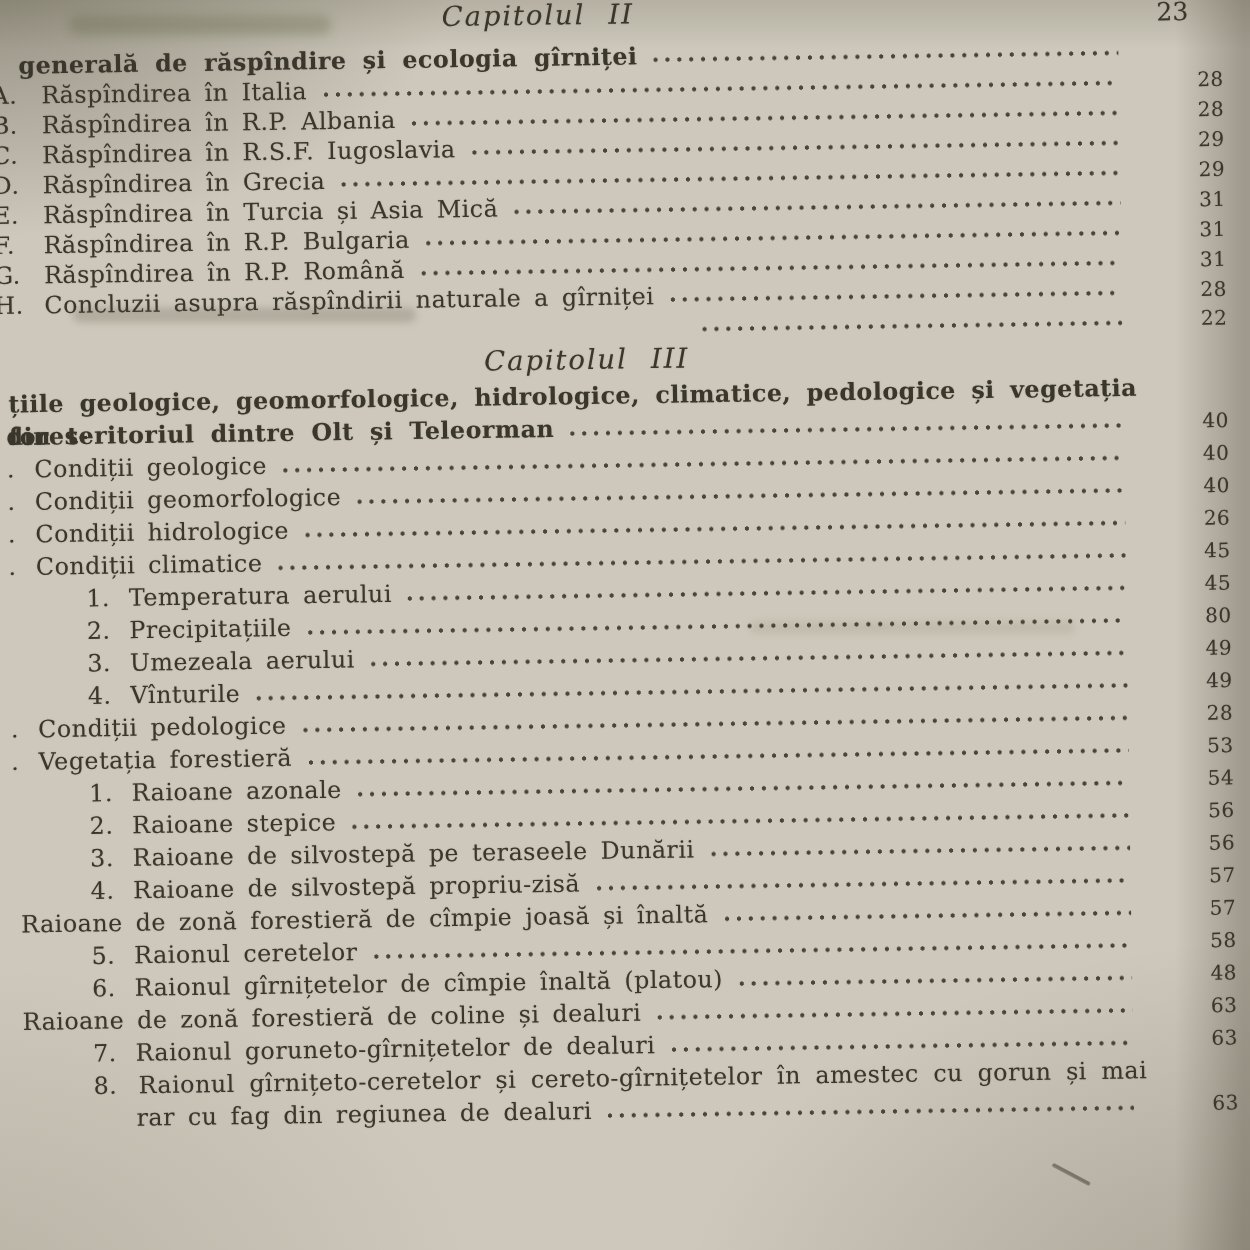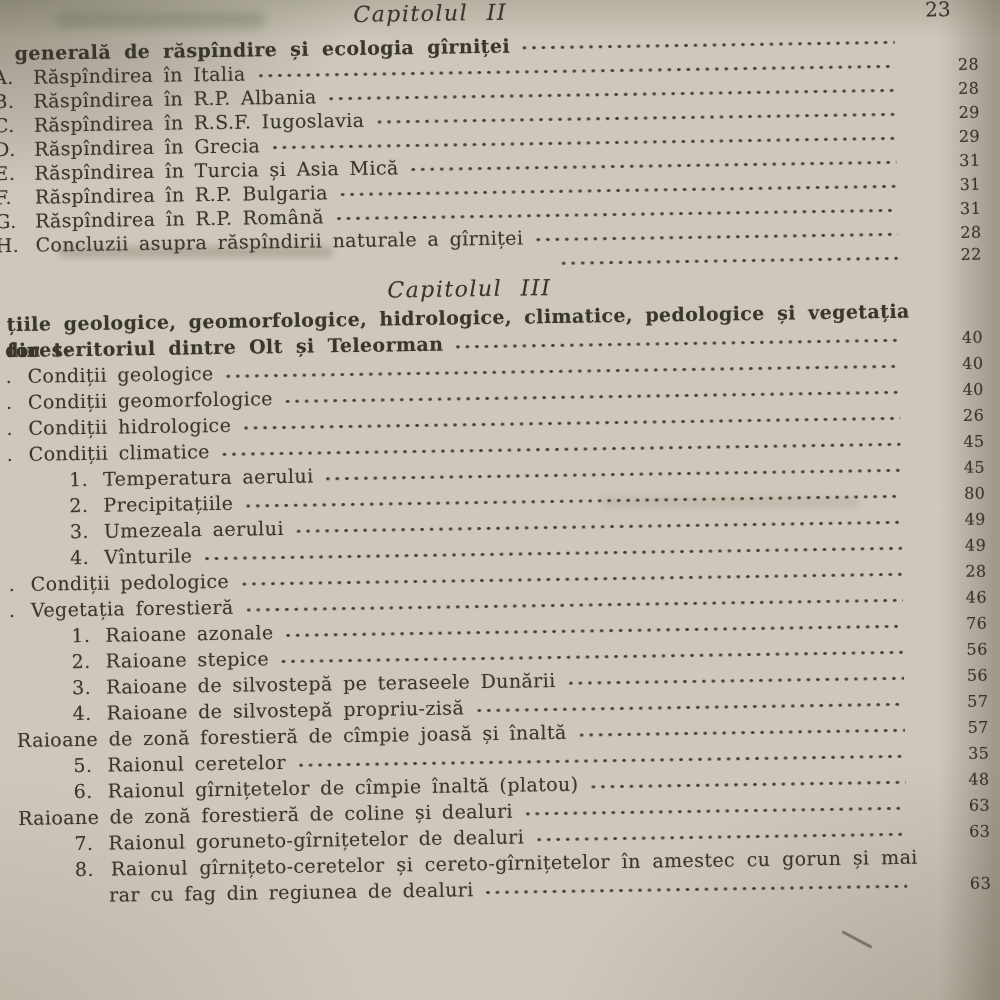--- a/index.html
+++ b/index.html
@@ -220,28 +220,28 @@
       <div class="row r-letter">
         <span class="pd">.</span>
         <span class="label">Condiții pedologice</span>
         <span class="dots"></span>
         <span class="pnum">28</span>
       </div>
       <div class="row r-letter">
         <span class="pd">.</span>
         <span class="label">Vegetația forestieră</span>
         <span class="dots"></span>
-        <span class="pnum">46</span>
+        <span class="pnum">53</span>
       </div>
 
       <div class="row r-num">
         <span class="pn">1.</span>
         <span class="label">Raioane azonale</span>
         <span class="dots"></span>
-        <span class="pnum">76</span>
+        <span class="pnum">54</span>
       </div>
       <div class="row r-num">
         <span class="pn">2.</span>
         <span class="label">Raioane stepice</span>
         <span class="dots"></span>
         <span class="pnum">56</span>
       </div>
       <div class="row r-num">
         <span class="pn">3.</span>
         <span class="label">Raioane de silvostepă pe teraseele Dunării</span>
@@ -258,21 +258,21 @@
       <div class="row r-top">
         <span class="label">Raioane de zonă forestieră de cîmpie joasă și înaltă</span>
         <span class="dots"></span>
         <span class="pnum">57</span>
       </div>
 
       <div class="row r-num">
         <span class="pn">5.</span>
         <span class="label">Raionul ceretelor</span>
         <span class="dots"></span>
-        <span class="pnum">35</span>
+        <span class="pnum">58</span>
       </div>
       <div class="row r-num">
         <span class="pn">6.</span>
         <span class="label">Raionul gîrnițetelor de cîmpie înaltă (platou)</span>
         <span class="dots"></span>
         <span class="pnum">48</span>
       </div>
 
       <div class="row r-top">
         <span class="label">Raioane de zonă forestieră de coline și dealuri</span>

